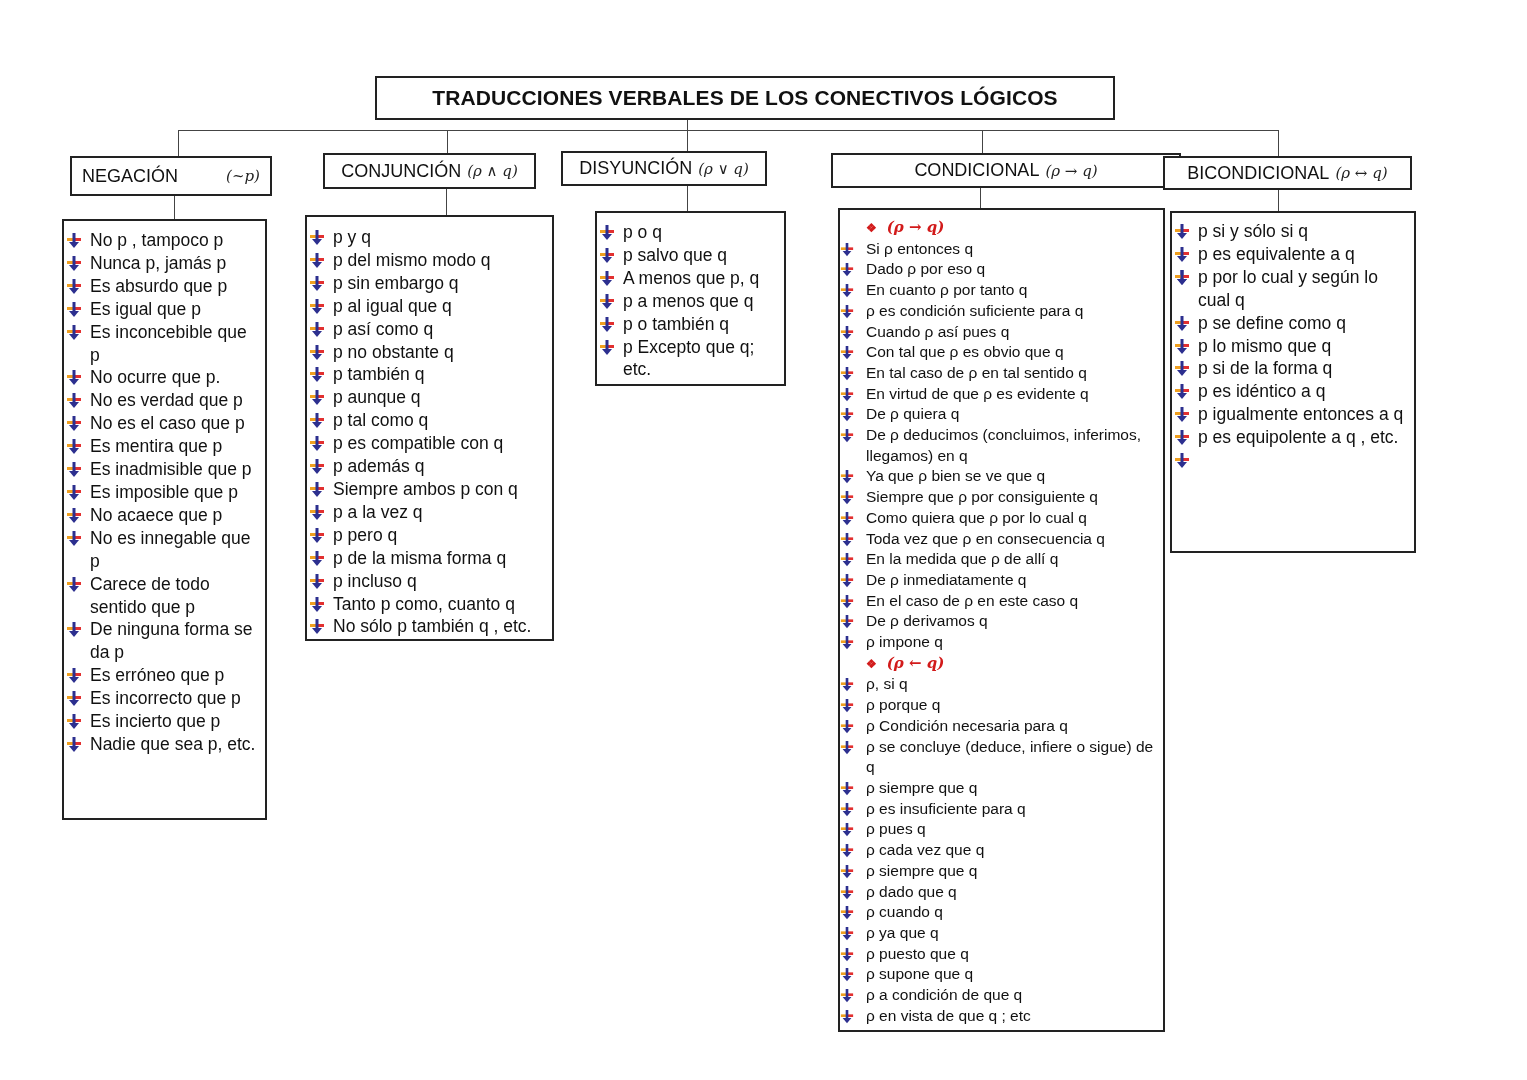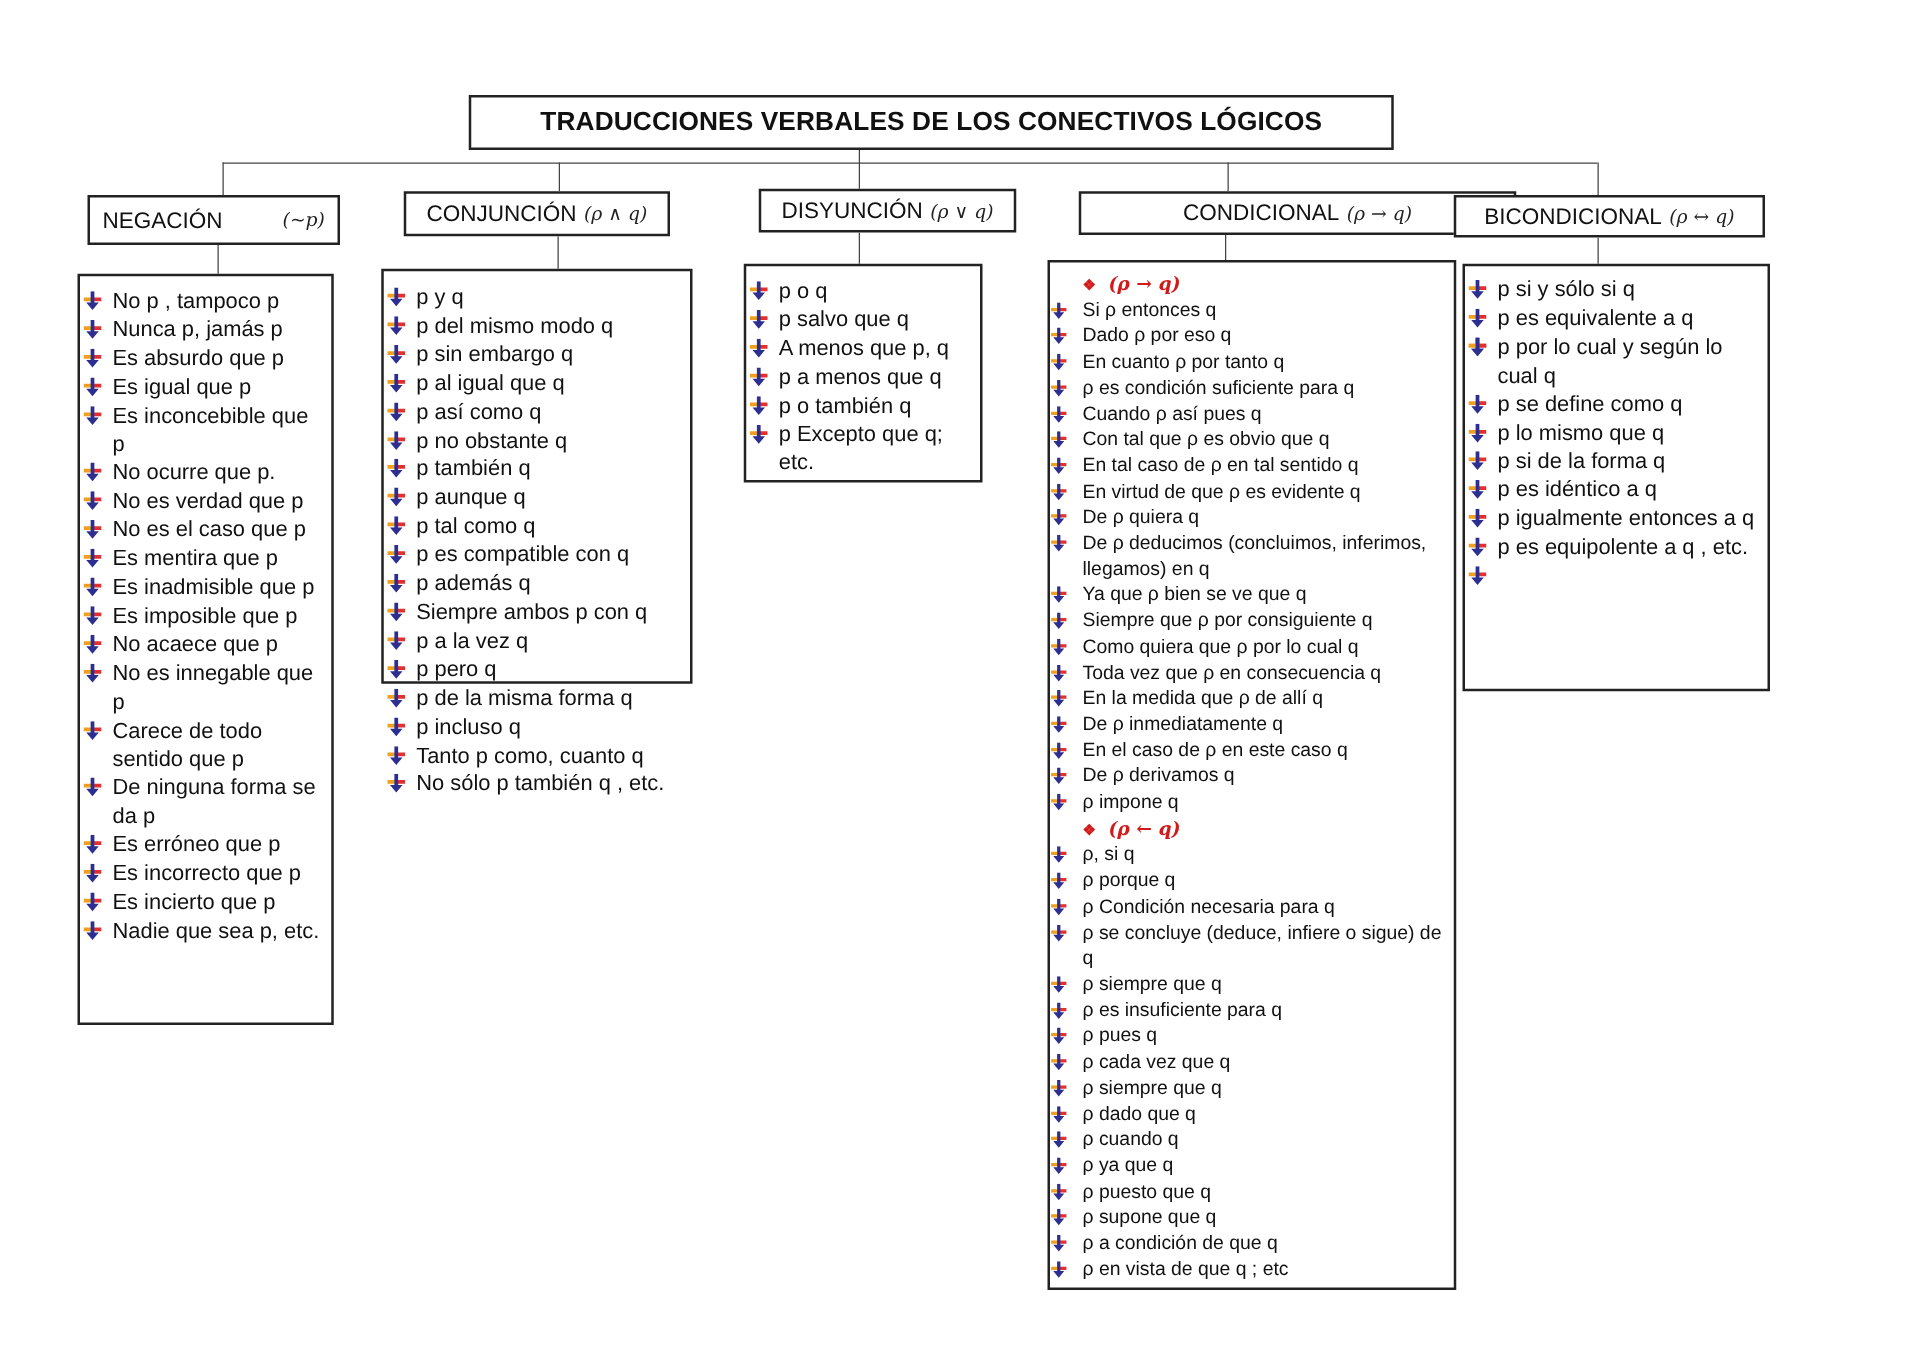--- a/index.html
+++ b/index.html
@@ -41,25 +41,25 @@
 <div class="box title-box">TRADUCCIONES VERBALES DE LOS CONECTIVOS LÓGICOS</div>
 
 <div class="box hdr" style="left:70px;top:156px;width:202px;height:40px;gap:42px;">
   <span>NEGACIÓN</span>
   <span class="sym">(~p)</span>
 </div>
 <div class="box hdr" style="left:323px;top:153px;width:213px;height:36px;">
   <span>CONJUNCIÓN</span>
   <span class="sym">(ρ ∧ q)</span>
 </div>
-<div class="box hdr" style="left:607px;top:151px;width:206px;height:35px;">
+<div class="box hdr" style="left:561px;top:151px;width:206px;height:35px;">
   <span>DISYUNCIÓN</span>
   <span class="sym">(ρ ∨ q)</span>
 </div>
-<div class="box hdr" style="left:831px;top:153px;width:350px;height:35px;margin-left:32px;">
+<div class="box hdr" style="left:831px;top:153px;width:350px;height:35px;">
   <span>CONDICIONAL</span>
   <span class="sym">(ρ → q)</span>
 </div>
 <div class="box hdr" style="left:1163px;top:156px;width:249px;height:34px;">
   <span>BICONDICIONAL</span>
   <span class="sym">(ρ ↔ q)</span>
 </div>
 
 <div class="box list neg" style="left:62px;top:219px;width:205px;height:601px;padding-top:8px;">
     <div class="item"><span class="bullet"><svg viewBox="0 0 16 16" width="100%" height="100%">
@@ -170,21 +170,21 @@
           <rect x="6.5" y="0" width="3" height="10" fill="#2c2f8f"></rect>
           <polygon points="3,9 13,9 8,15" fill="#2c2f8f"></polygon>
         </svg></span><span>Es incierto que p</span></div>
     <div class="item"><span class="bullet"><svg viewBox="0 0 16 16" width="100%" height="100%">
           <rect x="1" y="5" width="6" height="3" fill="#f0a020"></rect>
           <rect x="9" y="5" width="6" height="3" fill="#e23030"></rect>
           <rect x="6.5" y="0" width="3" height="10" fill="#2c2f8f"></rect>
           <polygon points="3,9 13,9 8,15" fill="#2c2f8f"></polygon>
         </svg></span><span>Nadie que sea p, etc.</span></div>
   </div>
-<div class="box list con" style="left:305px;top:215px;width:249px;height:332px;padding-top:9px;">
+<div class="box list con" style="left:305px;top:215px;width:249px;height:426px;padding-top:9px;">
     <div class="item"><span class="bullet"><svg viewBox="0 0 16 16" width="100%" height="100%">
           <rect x="1" y="5" width="6" height="3" fill="#f0a020"></rect>
           <rect x="9" y="5" width="6" height="3" fill="#e23030"></rect>
           <rect x="6.5" y="0" width="3" height="10" fill="#2c2f8f"></rect>
           <polygon points="3,9 13,9 8,15" fill="#2c2f8f"></polygon>
         </svg></span><span>p y q</span></div>
     <div class="item"><span class="bullet"><svg viewBox="0 0 16 16" width="100%" height="100%">
           <rect x="1" y="5" width="6" height="3" fill="#f0a020"></rect>
           <rect x="9" y="5" width="6" height="3" fill="#e23030"></rect>
           <rect x="6.5" y="0" width="3" height="10" fill="#2c2f8f"></rect>

